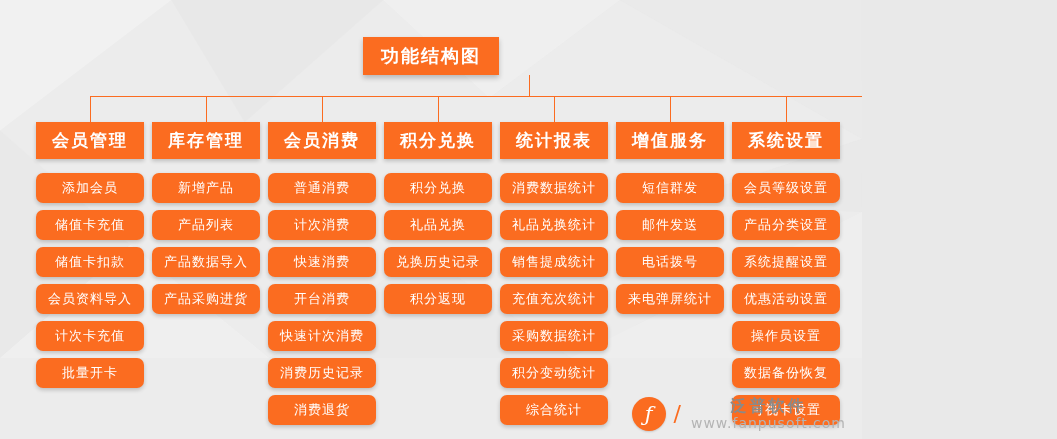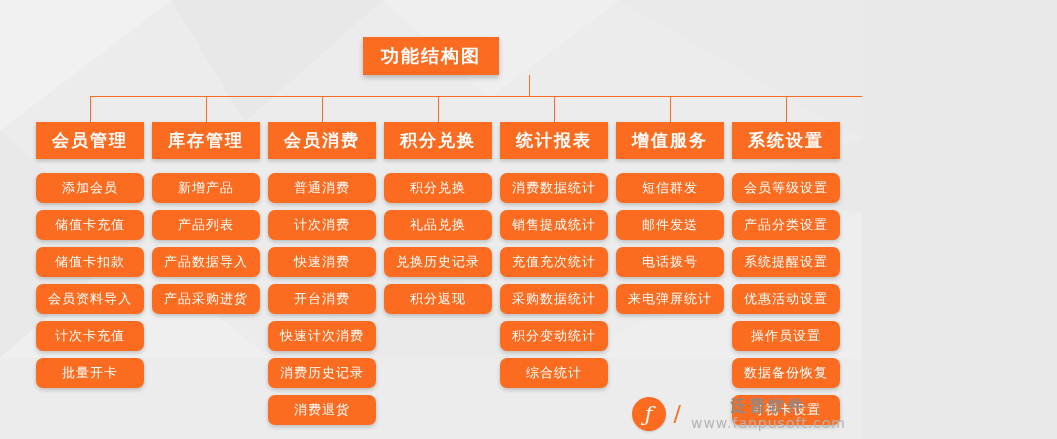--- a/index.html
+++ b/index.html
@@ -107,20 +107,21 @@
           <div class="node item">积分兑换</div>
           <div class="node item">礼品兑换</div>
           <div class="node item">兑换历史记录</div>
           <div class="node item">积分返现</div>
         </div>
       </div>
       <div class="column">
         <div class="node header">统计报表</div>
         <div class="items">
           <div class="node item">消费数据统计</div>
+          <div class="node item">礼品兑换统计</div>
           <div class="node item">销售提成统计</div>
           <div class="node item">充值充次统计</div>
           <div class="node item">采购数据统计</div>
           <div class="node item">积分变动统计</div>
           <div class="node item">综合统计</div>
         </div>
       </div>
       <div class="column">
         <div class="node header">增值服务</div>
         <div class="items">

